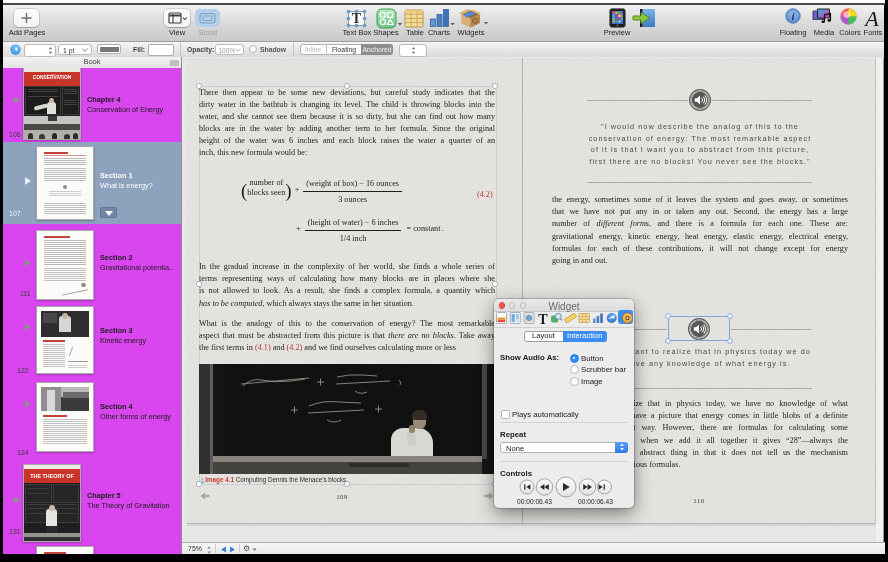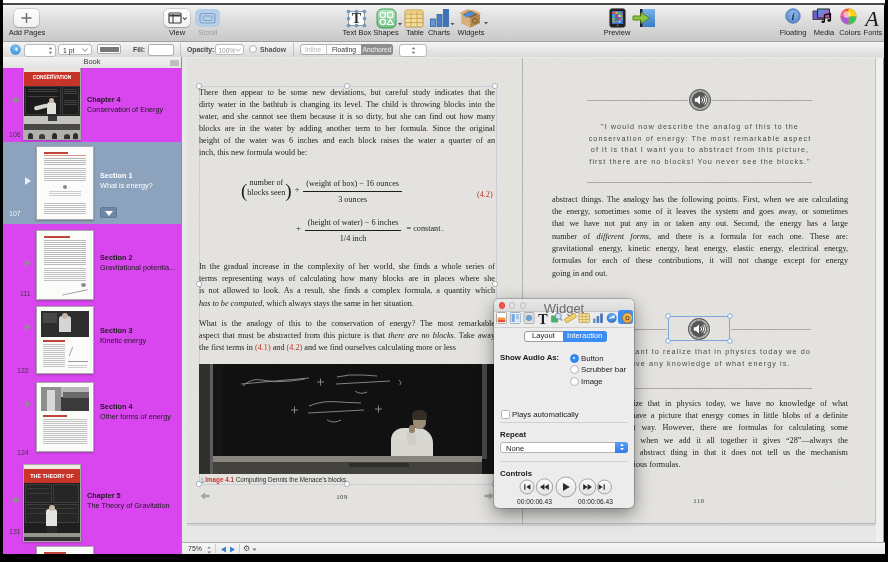--- a/index.html
+++ b/index.html
@@ -543,21 +543,20 @@
 
     <div class="quote" style="left:370px;top:63px;width:296px;">
       "I would now describe the analog of this to the<br>
       conservation of energy: The most remarkable aspect<br>
       of it is that I want you to abstract from this picture,<br>
       first there are no blocks! You never see the blocks."
     </div>
     <div class="rule" style="left:405px;top:124px;width:225px;"></div>
 
     <div class="bodytext" style="left:370px;top:136.5px;">
-      <div class="jl2">abstract things. The analogy has the following points. First, when we are calculating</div>
       <div class="jl2">the energy, sometimes some of it leaves the system and goes away, or sometimes</div>
       <div class="jl2">that we have not put any in or taken any out. Second, the energy has a large</div>
       <div class="jl2">number of <i>different forms</i>, and there is a formula for each one. These are:</div>
       <div class="jl2">gravitational energy, kinetic energy, heat energy, elastic energy, electrical energy,</div>
       <div class="jl2">formulas for each of these contributions, it will not change except for energy</div>
       <div class="jl2" style="text-align-last:left;">going in and out.</div>
     </div>
 
     <div class="abs" style="left:486px;top:258px;width:62px;height:25px;border:1px solid #7da7d8;box-sizing:border-box;"></div>
     <div class="rule" style="left:405px;top:271px;width:80px;"></div>
@@ -614,21 +613,21 @@
           </svg>
     </div>
   </div>
     </div>
   <div class="abs" id="wpanel">
 
     <div class="abs" style="left:0;top:0;width:140px;height:12px;background:linear-gradient(#e9e9e9,#dcdcdc);border-radius:5px 5px 0 0;border-bottom:1px solid #c6c6c6;"></div>
     <div class="abs" style="left:4.5px;top:3.2px;width:6.4px;height:6.4px;border-radius:50%;background:#f4564c;border:.5px solid #d8453c;box-sizing:border-box;"></div>
     <div class="abs" style="left:15px;top:3.2px;width:6.4px;height:6.4px;border-radius:50%;background:#e4e4e4;border:.5px solid #bdbdbd;box-sizing:border-box;"></div>
     <div class="abs" style="left:25.5px;top:3.2px;width:6.4px;height:6.4px;border-radius:50%;background:#e4e4e4;border:.5px solid #bdbdbd;box-sizing:border-box;"></div>
-    <div class="abs" style="left:0;top:2px;width:140px;text-align:center;font-size:13px;color:#6b6b6b;">Widget</div>
+    <div class="abs" style="left:0;top:2px;width:140px;text-align:center;font-size:10px;color:#6b6b6b;">Widget</div>
 
     <div class="abs" style="left:124px;top:10.5px;width:15px;height:14.5px;background:#3c8df2;border-radius:3px;"></div>
     <svg class="abs" style="left:2px;top:12px;" width="136" height="15">
 
       <g transform="translate(0.5,1.5)">
         <rect x="0" y="0" width="10" height="11" rx="1" fill="#fdfdfd" stroke="#9a9a9a" stroke-width=".8"></rect>
         <rect x="1.2" y="5" width="7.6" height="2.6" fill="#f2953c"></rect>
         <rect x="1.2" y="7.6" width="7.6" height="2" fill="#e8452e"></rect>
       </g>
 

